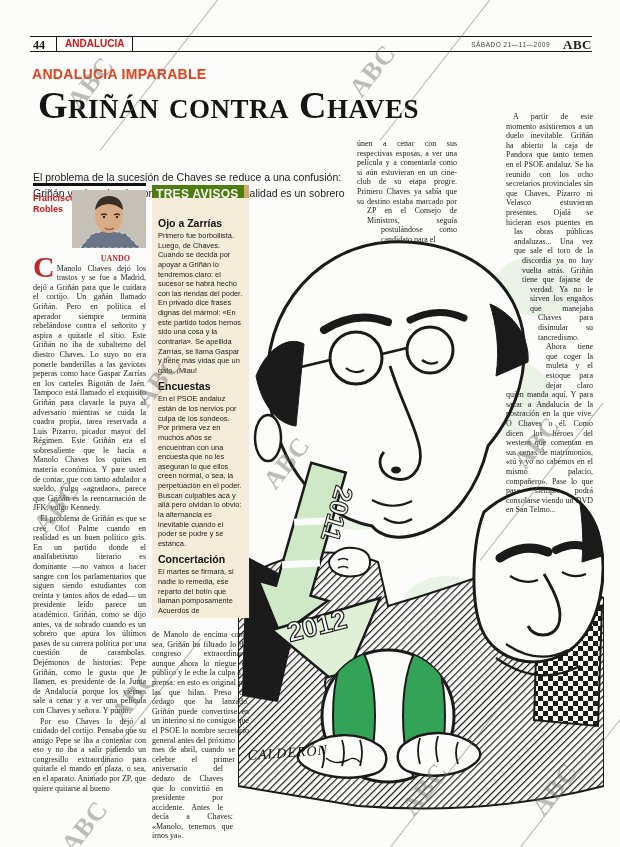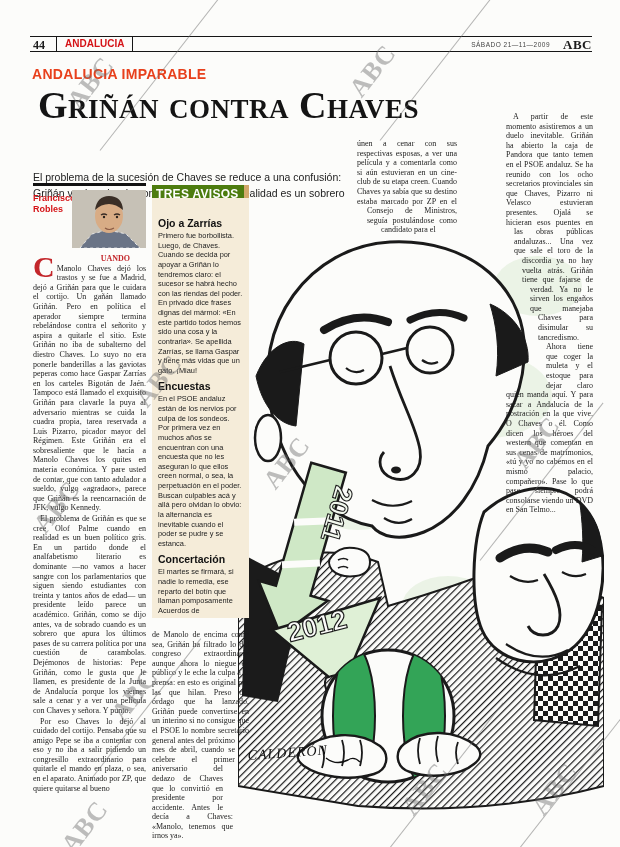--- a/index.html
+++ b/index.html
@@ -134,21 +134,21 @@
   </div>
 
 
   <div class="abs bodytxt txtlayer" id="col4">
     <div class="fl-l" style="height:72px"></div>
     <div class="fl-l c" style="width:10px;height:18px"></div>
     <div class="fl-l c" style="width:24px;height:18px"></div>
     <div class="fl-l c" style="width:40px;height:24px"></div>
     <div class="fl-r" style="height:60px"></div>
 
-    <p class="colp">únen a cenar con sus respectivas esposas, a ver una película y a comentarla como si aún estuvieran en un cine-club de su etapa creen. Cuando Chaves ya sabía que su destino estaba marcado por ZP en el Consejo de Ministros, seguía postulándose como candidato para el</p>
+    <p class="colp">únen a cenar con sus respectivas esposas, a ver una película y a comentarla como si aún estuvieran en un cine-club de su etapa progre. Primero Chaves ya sabía que su destino estaba marcado por ZP en el Consejo de Ministros, seguía postulándose como candidato para el</p>
   </div>
 
   <div class="abs bodytxt txtlayer" id="col5">
     <div>
       <div class="fl-l" style="height:118px"></div>
       <div class="fl-l c" style="width:8px;height:28px"></div>
       <div class="fl-l c" style="width:16px;height:28px"></div>
       <div class="fl-l c" style="width:24px;height:30px"></div>
       <div class="fl-l c" style="width:32px;height:34px"></div>
       <div class="fl-l c" style="width:40px;height:40px"></div>

